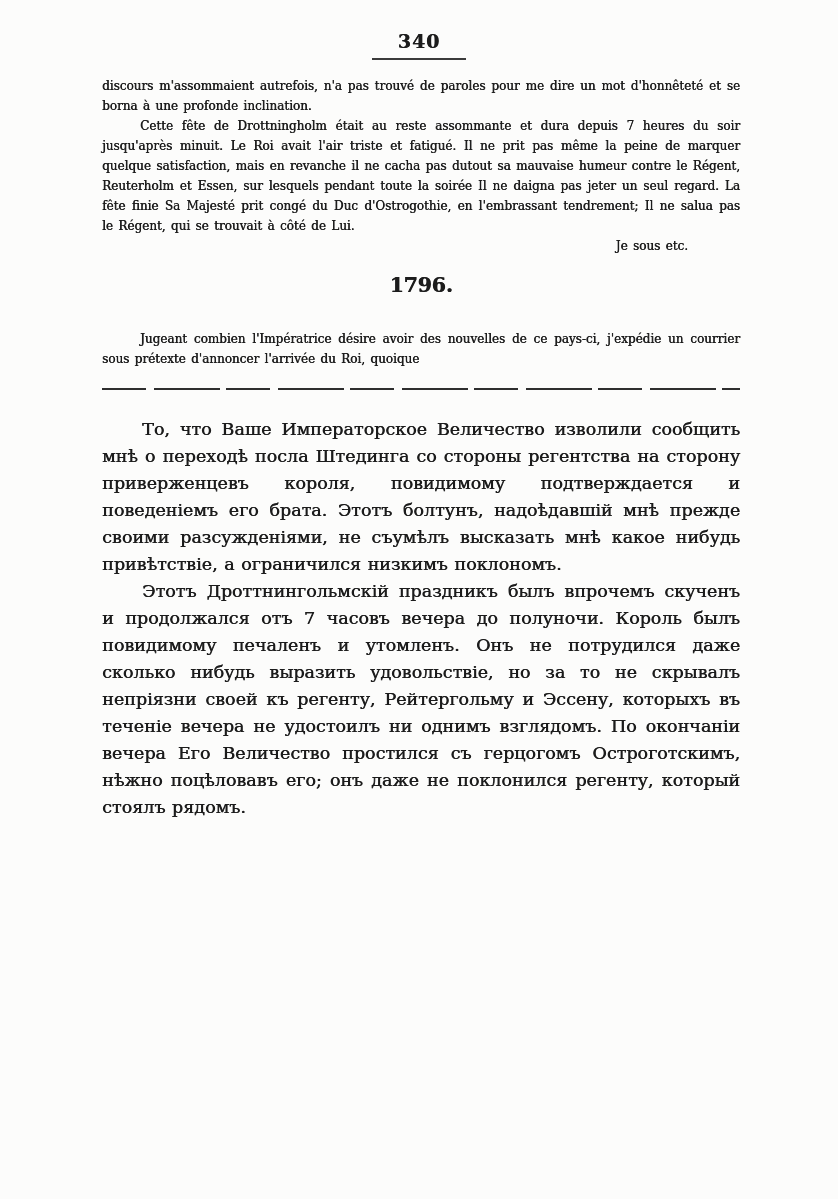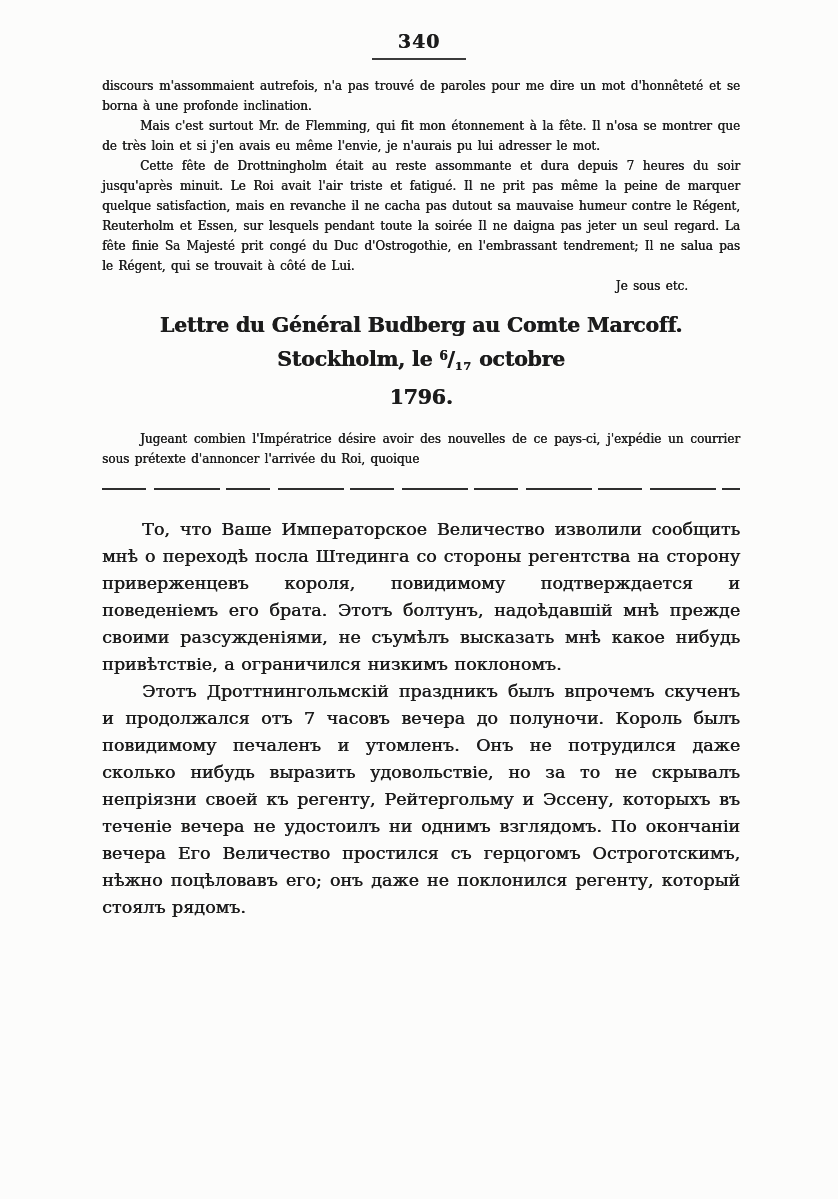--- a/index.html
+++ b/index.html
@@ -59,21 +59,21 @@
     font-weight: bold;
     font-size: 20.5px;
     line-height: 31px;
     letter-spacing: -0.2px;
     text-shadow: 0.5px 0 0 currentColor;
   }
   .letter-heading .h-line { display: block; }
   .fraction sup { font-size: 12px; vertical-align: 6px; }
   .fraction sub { font-size: 11px; vertical-align: -4px; letter-spacing: 1px; }
   .after-heading {
-    margin-top: 16px;
+    margin-top: 28px;
   }
   
   .divider {
     margin-top: 18px;
     height: 3px;
     background: repeating-linear-gradient(90deg,
       #2e2e2e 0px, #2e2e2e 44px,
       rgba(46,46,46,0) 44px, rgba(46,46,46,0) 52px,
       #2e2e2e 52px, #2e2e2e 118px,
       rgba(46,46,46,0) 118px, rgba(46,46,46,0) 124px);
@@ -98,31 +98,25 @@
 <div class="page">
 
   <header class="pagenum-wrap">
     <span class="pagenum">340</span>
   </header>
 
   <main class="text-column">
 
     <section class="french">
       <p class="noindent">discours m'assommaient autrefois, n'a pas trouvé de paroles pour me dire un mot d'honnêteté et se borna à une profonde inclination.</p>
-      <p class="indent">Mais c'est surtout Mr. de Flemming, qui fit mon étonnement à la fête. Il n'osa se montrer que de très loin et si j'en avais eu même l'envie, je n'aurais pu lui adresser le mot.</p>
       <p class="indent">Cette fête de Drottningholm était au reste assommante et dura depuis 7 heures du soir jusqu'après minuit. Le Roi avait l'air triste et fatigué. Il ne prit pas même la peine de marquer quelque satisfaction, mais en revanche il ne cacha pas dutout sa mauvaise humeur contre le Régent, Reuterholm et Essen, sur lesquels pendant toute la soirée Il ne daigna pas jeter un seul regard. La fête finie Sa Majesté prit congé du Duc d'Ostrogothie, en l'embrassant tendrement; Il ne salua pas le Régent, qui se trouvait à côté de Lui.</p>
       <p class="closing-fr">Je sous etc.</p>
     </section>
 
     <h2 class="letter-heading">
-      <span class="h-line">
-        <span>Lettre du Général Budberg au Comte Marcoff. Stockholm, le</span>
-        <span class="fraction"><sup>6</sup><span>/</span><sub>17</sub></span>
-        <span>octobre</span>
-      </span>
       <span class="h-line">1796.</span>
     </h2>
 
     <section class="french after-heading">
       <p class="indent">Jugeant combien l'Impératrice désire avoir des nouvelles de ce pays-ci, j'expédie un courrier sous prétexte d'annoncer l'arrivée du Roi, quoique</p>
     </section>
 
     <div class="divider"></div>
 
     <section class="russian">

